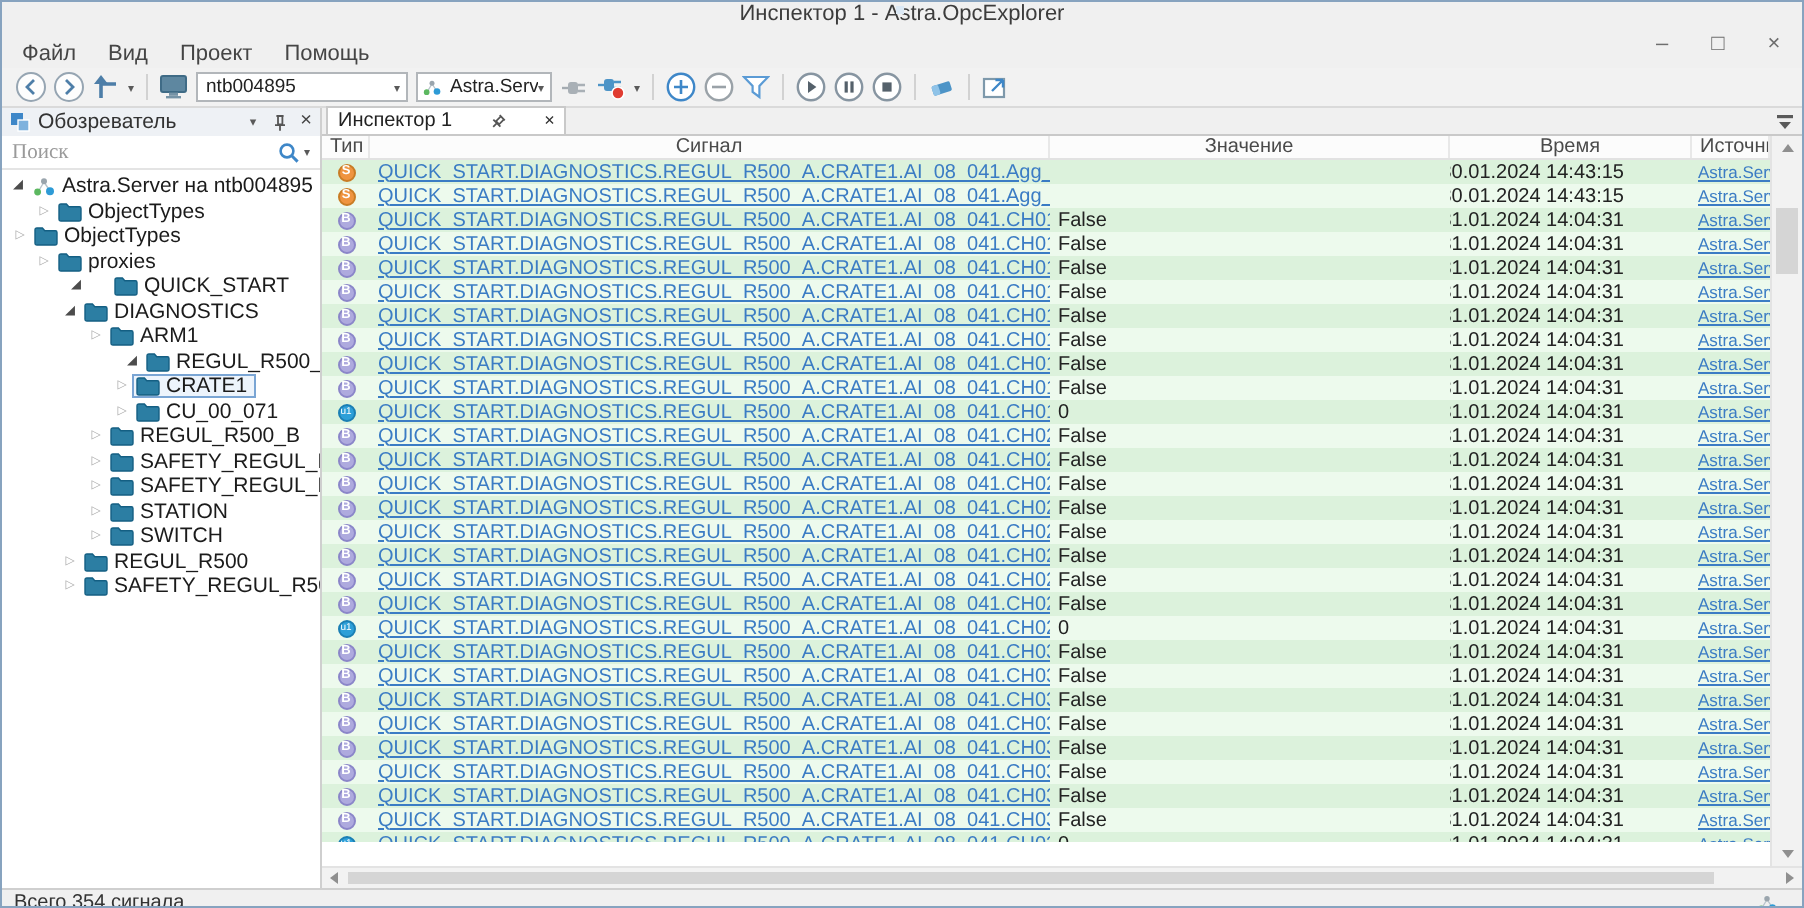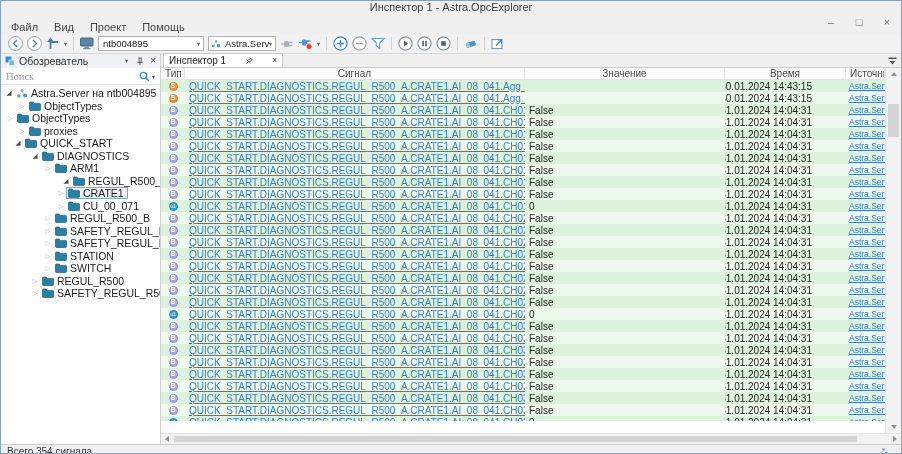--- a/index.html
+++ b/index.html
@@ -292,21 +292,21 @@
             <span class="expander">▷</span>
             <span class="node-body">
               <span class="node-icon">
                 <svg width="12" height="10" viewBox="0 0 12 10">
                   <path d="M0.5 2 Q0.5 1 1.5 1 H4.2 L5.4 2.4 H10.7 Q11.5 2.4 11.5 3.2 V8.5 Q11.5 9.5 10.5 9.5 H1.5 Q0.5 9.5 0.5 8.5 Z" fill="#2c7ea3" stroke="#145f83" stroke-width="0.7"></path>
                 </svg>
               </span>
               <span>proxies</span>
             </span>
           </div>
-          <div class="tree-row" style="padding-left: 12px;">
+          <div class="tree-row" style="padding-left: 32px; gap: 12px;">
             <span class="expander open">◢</span>
             <span class="node-body">
               <span class="node-icon">
                 <svg width="12" height="10" viewBox="0 0 12 10">
                   <path d="M0.5 2 Q0.5 1 1.5 1 H4.2 L5.4 2.4 H10.7 Q11.5 2.4 11.5 3.2 V8.5 Q11.5 9.5 10.5 9.5 H1.5 Q0.5 9.5 0.5 8.5 Z" fill="#2c7ea3" stroke="#145f83" stroke-width="0.7"></path>
                 </svg>
               </span>
               <span>QUICK_START</span>
             </span>
           </div>

